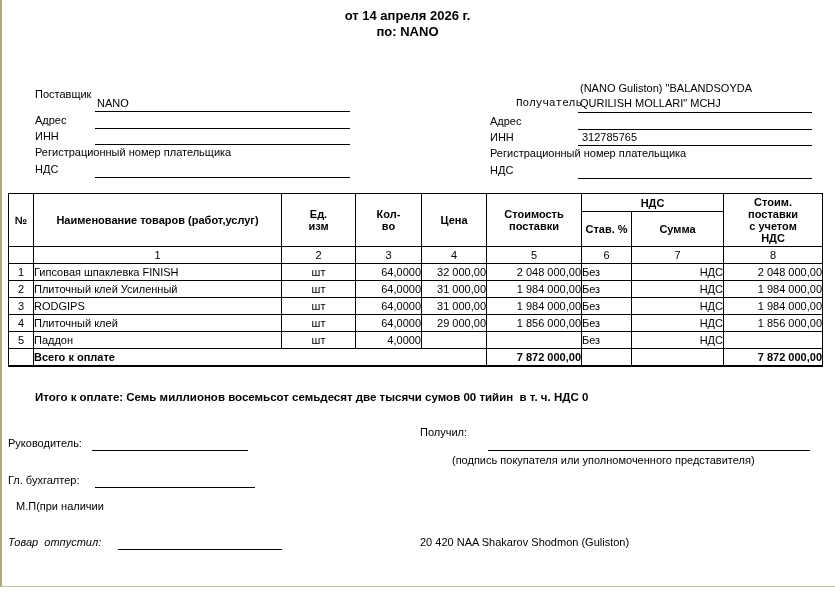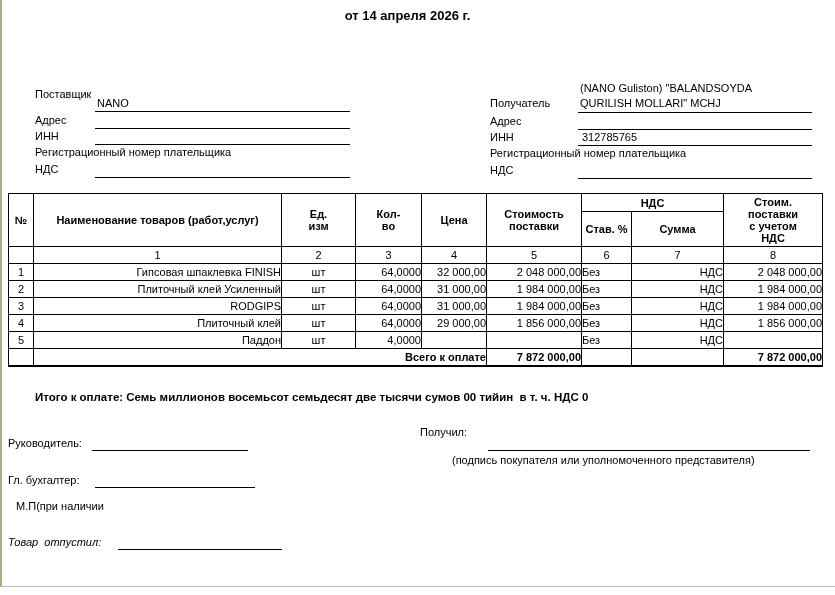--- a/index.html
+++ b/index.html
@@ -17,57 +17,58 @@
 
   table.inv{position:absolute;left:8px;top:193px;border-collapse:collapse;table-layout:fixed;
             width:814px;font-size:11px;}
   table.inv td,table.inv th{border:1px solid #000;padding:0;overflow:hidden;
             font-weight:normal;vertical-align:middle;}
   table.inv th{font-weight:bold;text-align:center;white-space:pre-line;line-height:12px;}
   tr.hrow1 td,tr.hrow1 th{height:17px;}
   tr.hrow2 th{height:34px;}
   tr.nrow td{height:16px;text-align:center;}
   tr.drow td{height:16px;}
-  td.name{text-align:right;padding-left:3px;}
+  td.name{text-align:left;padding-left:3px;}
   td.ctr{text-align:center;}
   td.rt{text-align:right;padding-right:3px;}
   td.lf{text-align:left;padding-left:5px;}
   tr.trow td{height:16px;border-bottom:2px solid #000;font-weight:bold;}
   .summary{position:absolute;left:35px;top:391px;font-size:11.5px;font-weight:bold;white-space:pre;}
   .pre{white-space:pre;font-style:italic;}
   .small-note{position:absolute;font-size:11px;line-height:13px;white-space:nowrap;}
 </style>
 </head>
 <body>
 
 <div class="page">
   <div class="edge-v"></div>
   <div class="edge-h"></div>
 
   <div class="title-wrap">
     <div class="title-line">от 14 апреля 2026 г.</div>
+    <div class="title-line">по: NANO</div>
   </div>
 
   <div class="lbl" style="left:35px;top:88px;">Поставщик</div>
   <div class="val" style="left:97px;top:97px;">NANO</div>
   <div class="uline" style="left:95px;top:111px;width:255px;"></div>
 
   <div class="lbl" style="left:35px;top:114px;">Адрес</div>
   <div class="uline" style="left:95px;top:128px;width:255px;"></div>
 
   <div class="lbl" style="left:35px;top:130px;">ИНН</div>
   <div class="uline" style="left:95px;top:144px;width:255px;"></div>
 
   <div class="lbl" style="left:35px;top:146px;">Регистрационный номер плательщика</div>
 
   <div class="lbl" style="left:35px;top:163px;">НДС</div>
   <div class="uline" style="left:95px;top:177px;width:255px;"></div>
 
   <div class="val" style="left:580px;top:82px;">(NANO Guliston) "BALANDSOYDA</div>
-  <div class="lbl" style="left:490px;top:97px;">Получатель</div>
+  <div class="lbl" style="left:516px;top:97px;font-family:Liberation Mono, monospace;">Получатель</div>
   <div class="val" style="left:580px;top:97px;">QURILISH MOLLARI" MCHJ</div>
   <div class="uline" style="left:578px;top:112px;width:234px;"></div>
 
   <div class="lbl" style="left:490px;top:115px;">Адрес</div>
   <div class="uline" style="left:578px;top:129px;width:234px;"></div>
 
   <div class="lbl" style="left:490px;top:131px;">ИНН</div>
   <div class="val" style="left:582px;top:131px;">312785765</div>
   <div class="uline" style="left:578px;top:145px;width:234px;"></div>
 
@@ -198,13 +199,14 @@
   <div class="small-note" style="left:452px;top:454px;">(подпись покупателя или уполномоченного представителя)</div>
 
   <div class="lbl" style="left:8px;top:474px;">Гл. бухгалтер:</div>
   <div class="uline" style="left:95px;top:487px;width:160px;"></div>
 
   <div class="lbl" style="left:8px;top:500px;padding-left:8px;">М.П(при наличии</div>
 
   <div class="lbl pre" style="left:8px;top:536px;">Товар  отпустил:</div>
   <div class="uline" style="left:118px;top:549px;width:164px;"></div>
 
+  <div class="small-note" style="left:420px;top:536px;">20 420 NAA Shakarov Shodmon (Guliston)</div>
 </div>
 
 </body></html>

